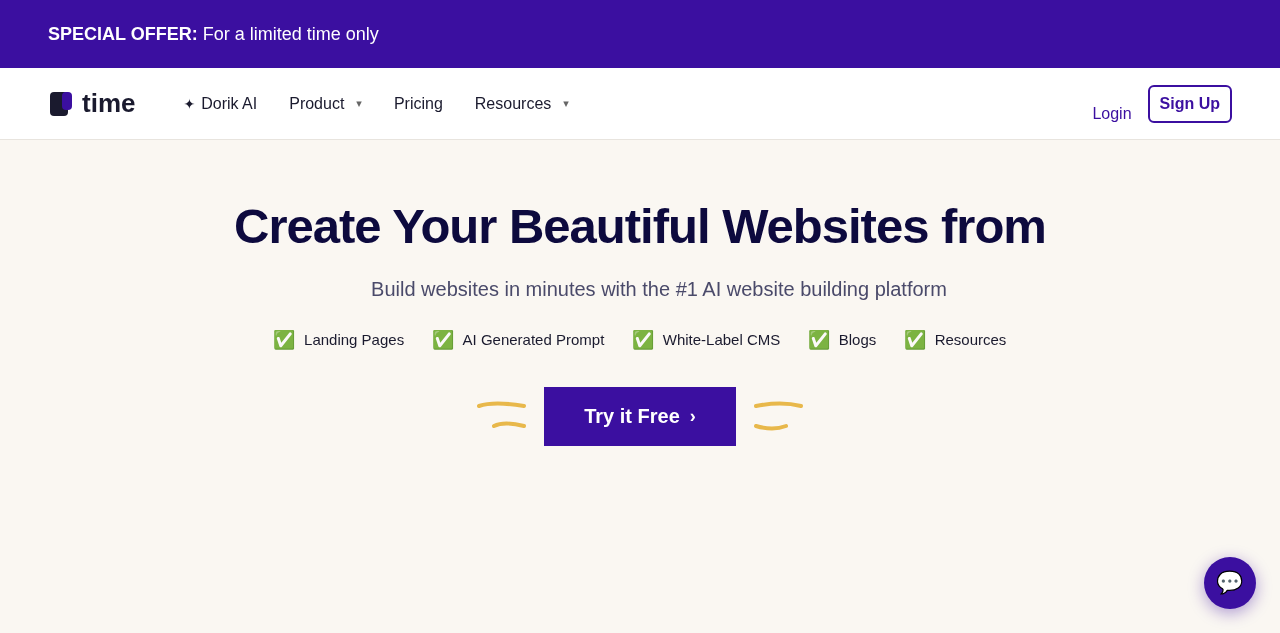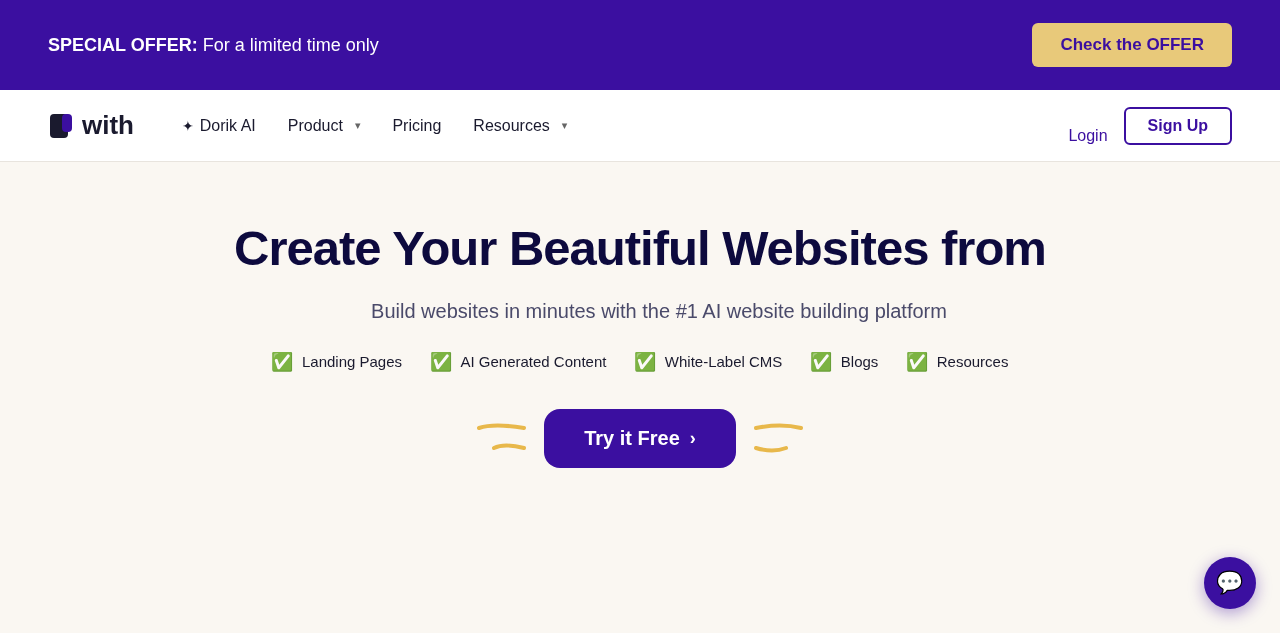--- a/index.html
+++ b/index.html
@@ -5,21 +5,21 @@
     * { margin: 0; padding: 0; box-sizing: border-box; }
     body { font-family: -apple-system, BlinkMacSystemFont, 'Segoe UI', sans-serif; background: #faf7f2; }
 
     
     .banner {
       background: #3b0fa0;
       display: flex;
       align-items: center;
       justify-content: space-between;
       padding: 0 48px;
-      height: 90px;
+      height: 68px;
     }
     .banner-text {
       color: #fff;
       font-size: 18px;
     }
     .banner-text strong {
       font-weight: 800;
     }
     .banner-btn {
       background: #e8c97a;
@@ -98,21 +98,21 @@
       color: #3b0fa0;
       font-size: 16px;
       font-weight: 500;
       cursor: pointer;
     }
     .signup-btn {
       border: 2px solid #3b0fa0;
       background: none;
       color: #3b0fa0;
       border-radius: 6px;
-      padding: 8px 22px;
+      padding: 8px 10px;
       font-size: 16px;
       font-weight: 600;
       cursor: pointer;
     }
 
     
     .hero {
       background: #faf7f2;
       display: flex;
       flex-direction: column;
@@ -177,21 +177,21 @@
       top: 50%;
       transform: translateY(-50%);
       display: flex;
       flex-direction: column;
       gap: 6px;
     }
     .try-btn {
       background: #3b0fa0;
       color: #fff;
       border: none;
-      border-radius: 16px;
+      border-radius: 0;
       padding: 18px 40px;
       font-size: 20px;
       font-weight: 600;
       cursor: pointer;
       display: flex;
       align-items: center;
       gap: 10px;
     }
     .try-arrow { font-size: 18px; }
 
@@ -216,31 +216,30 @@
     }
   </style>
 </head>
 <body>
 
 <div class="banner">
   <span class="banner-text">
     <strong>SPECIAL OFFER:</strong>
     <span> For a limited time only</span>
   </span>
-  <button class="banner-btn">Check the OFFER</button>
 </div>
 
 <nav class="navbar">
   <div class="nav-left">
     <div class="logo">
       <svg width="32" height="32" viewBox="0 0 32 32">
         <rect x="2" y="4" width="18" height="24" rx="4" fill="#1a1a2e"></rect>
         <rect x="14" y="4" width="10" height="18" rx="4" fill="#3b0fa0"></rect>
       </svg>
-      <span>with</span>
+      <span>time</span>
     </div>
     <div class="nav-links">
       <a class="nav-link-ai">
         <span class="ai-star">✦</span>
         <span>Dorik AI</span>
       </a>
       <a class="nav-link">
         <span>Product</span>
         <span class="chevron">▾</span>
       </a>
@@ -265,21 +264,21 @@
     <br>
   </h1>
   <p class="hero-subtitle">Build websites in minutes with the #1 AI website building platform</p>
   <div class="hero-features">
     <div class="feature-item">
       <span class="check-icon">✅</span>
       <span>Landing Pages</span>
     </div>
     <div class="feature-item">
       <span class="check-icon">✅</span>
-      <span>AI Generated Content</span>
+      <span>AI Generated Prompt</span>
     </div>
     <div class="feature-item">
       <span class="check-icon">✅</span>
       <span>White-Label CMS</span>
     </div>
     <div class="feature-item">
       <span class="check-icon">✅</span>
       <span>Blogs</span>
     </div>
     <div class="feature-item">

